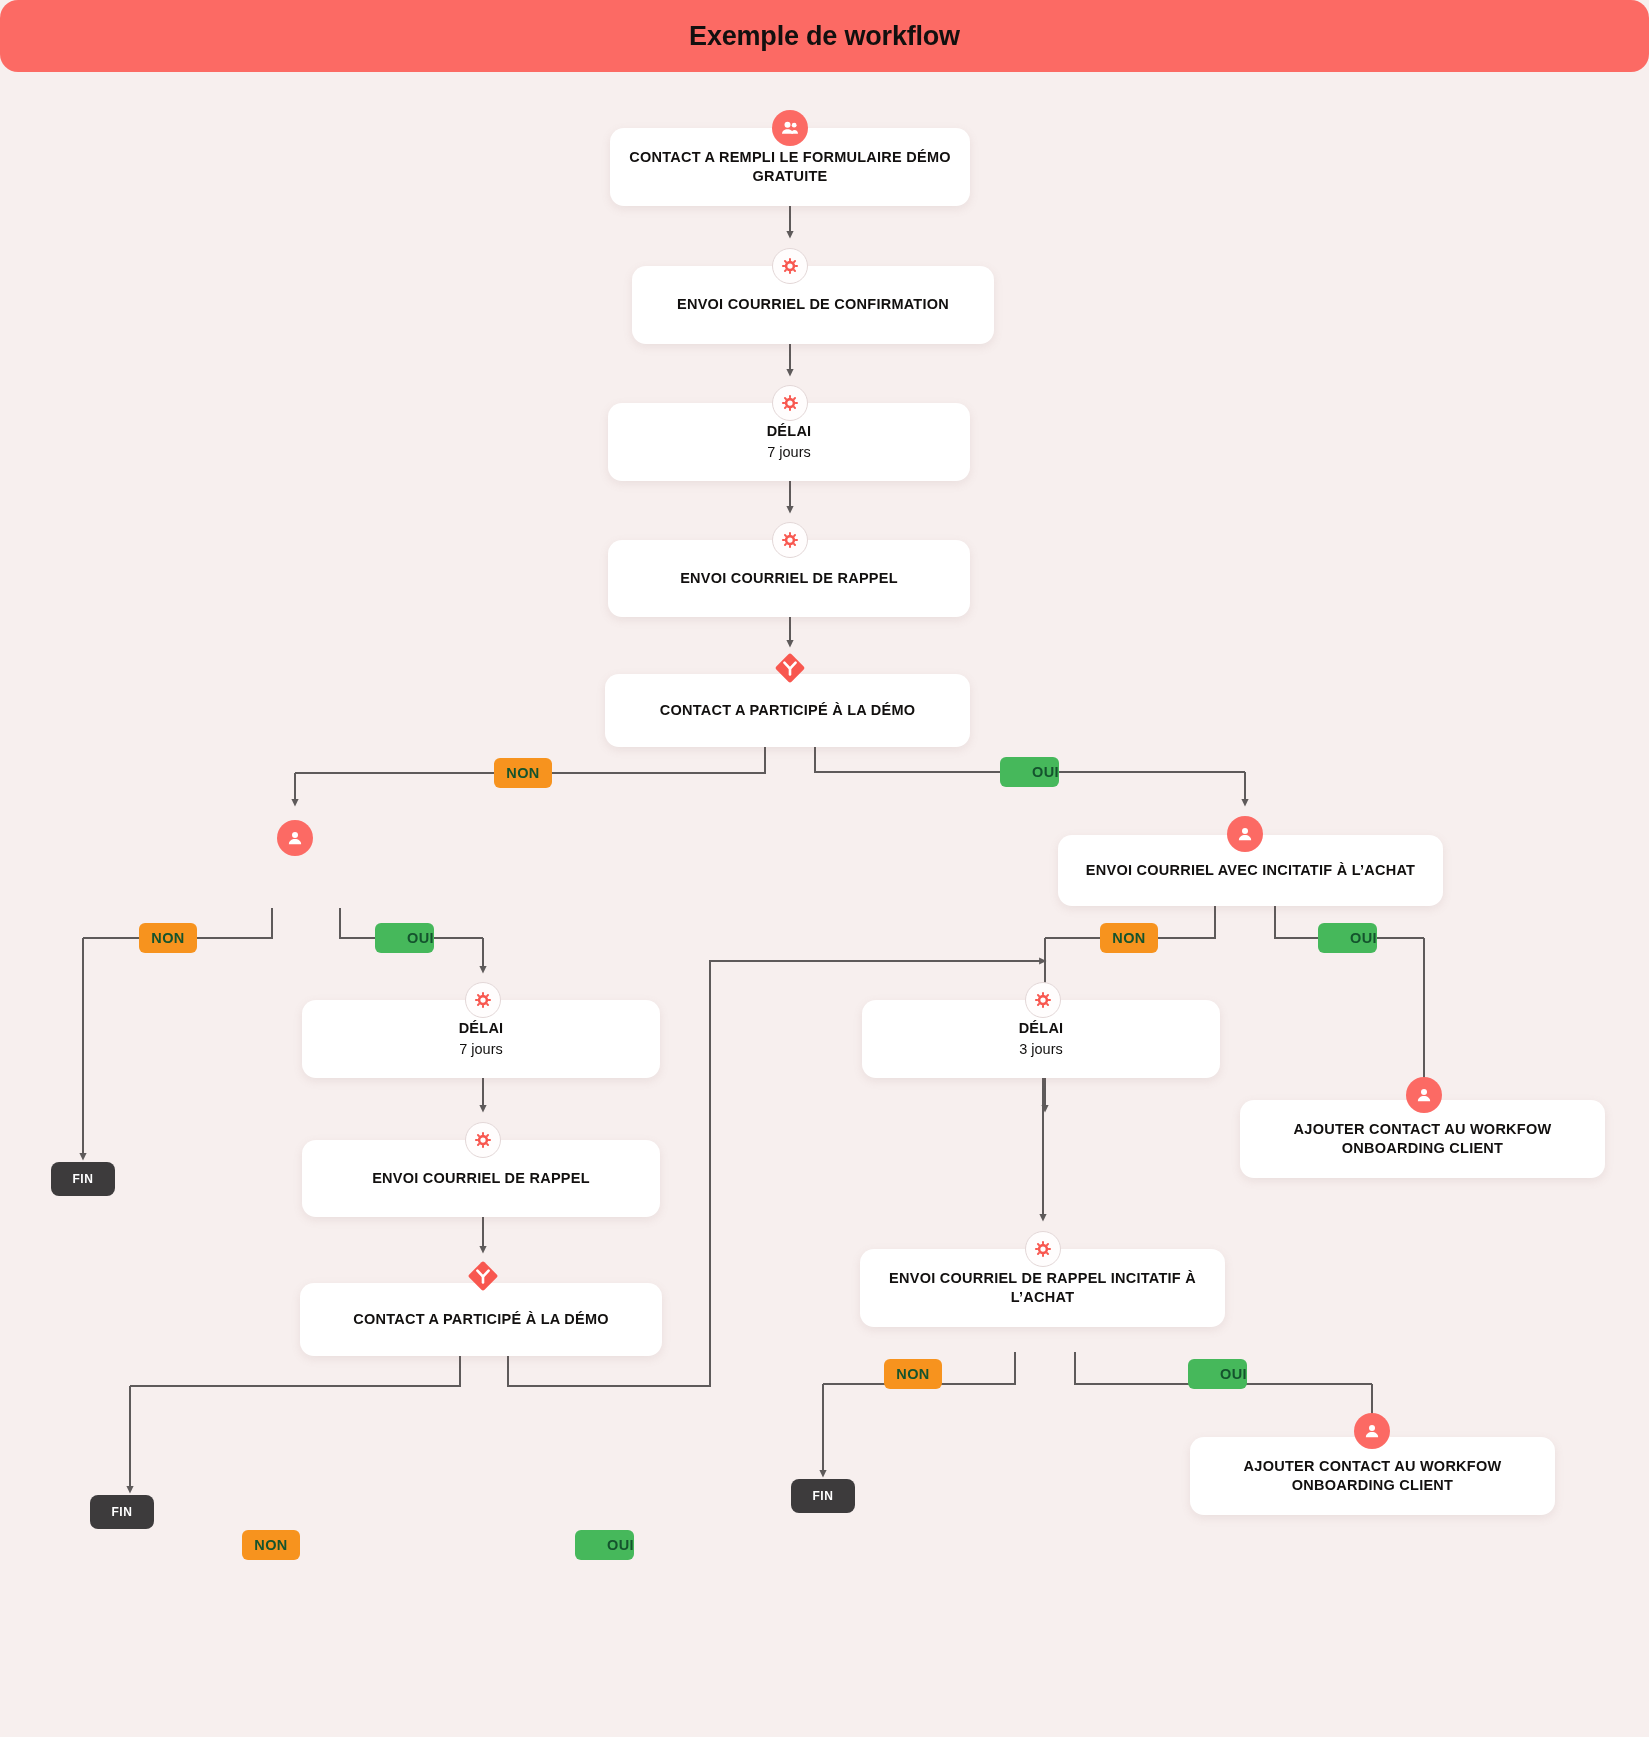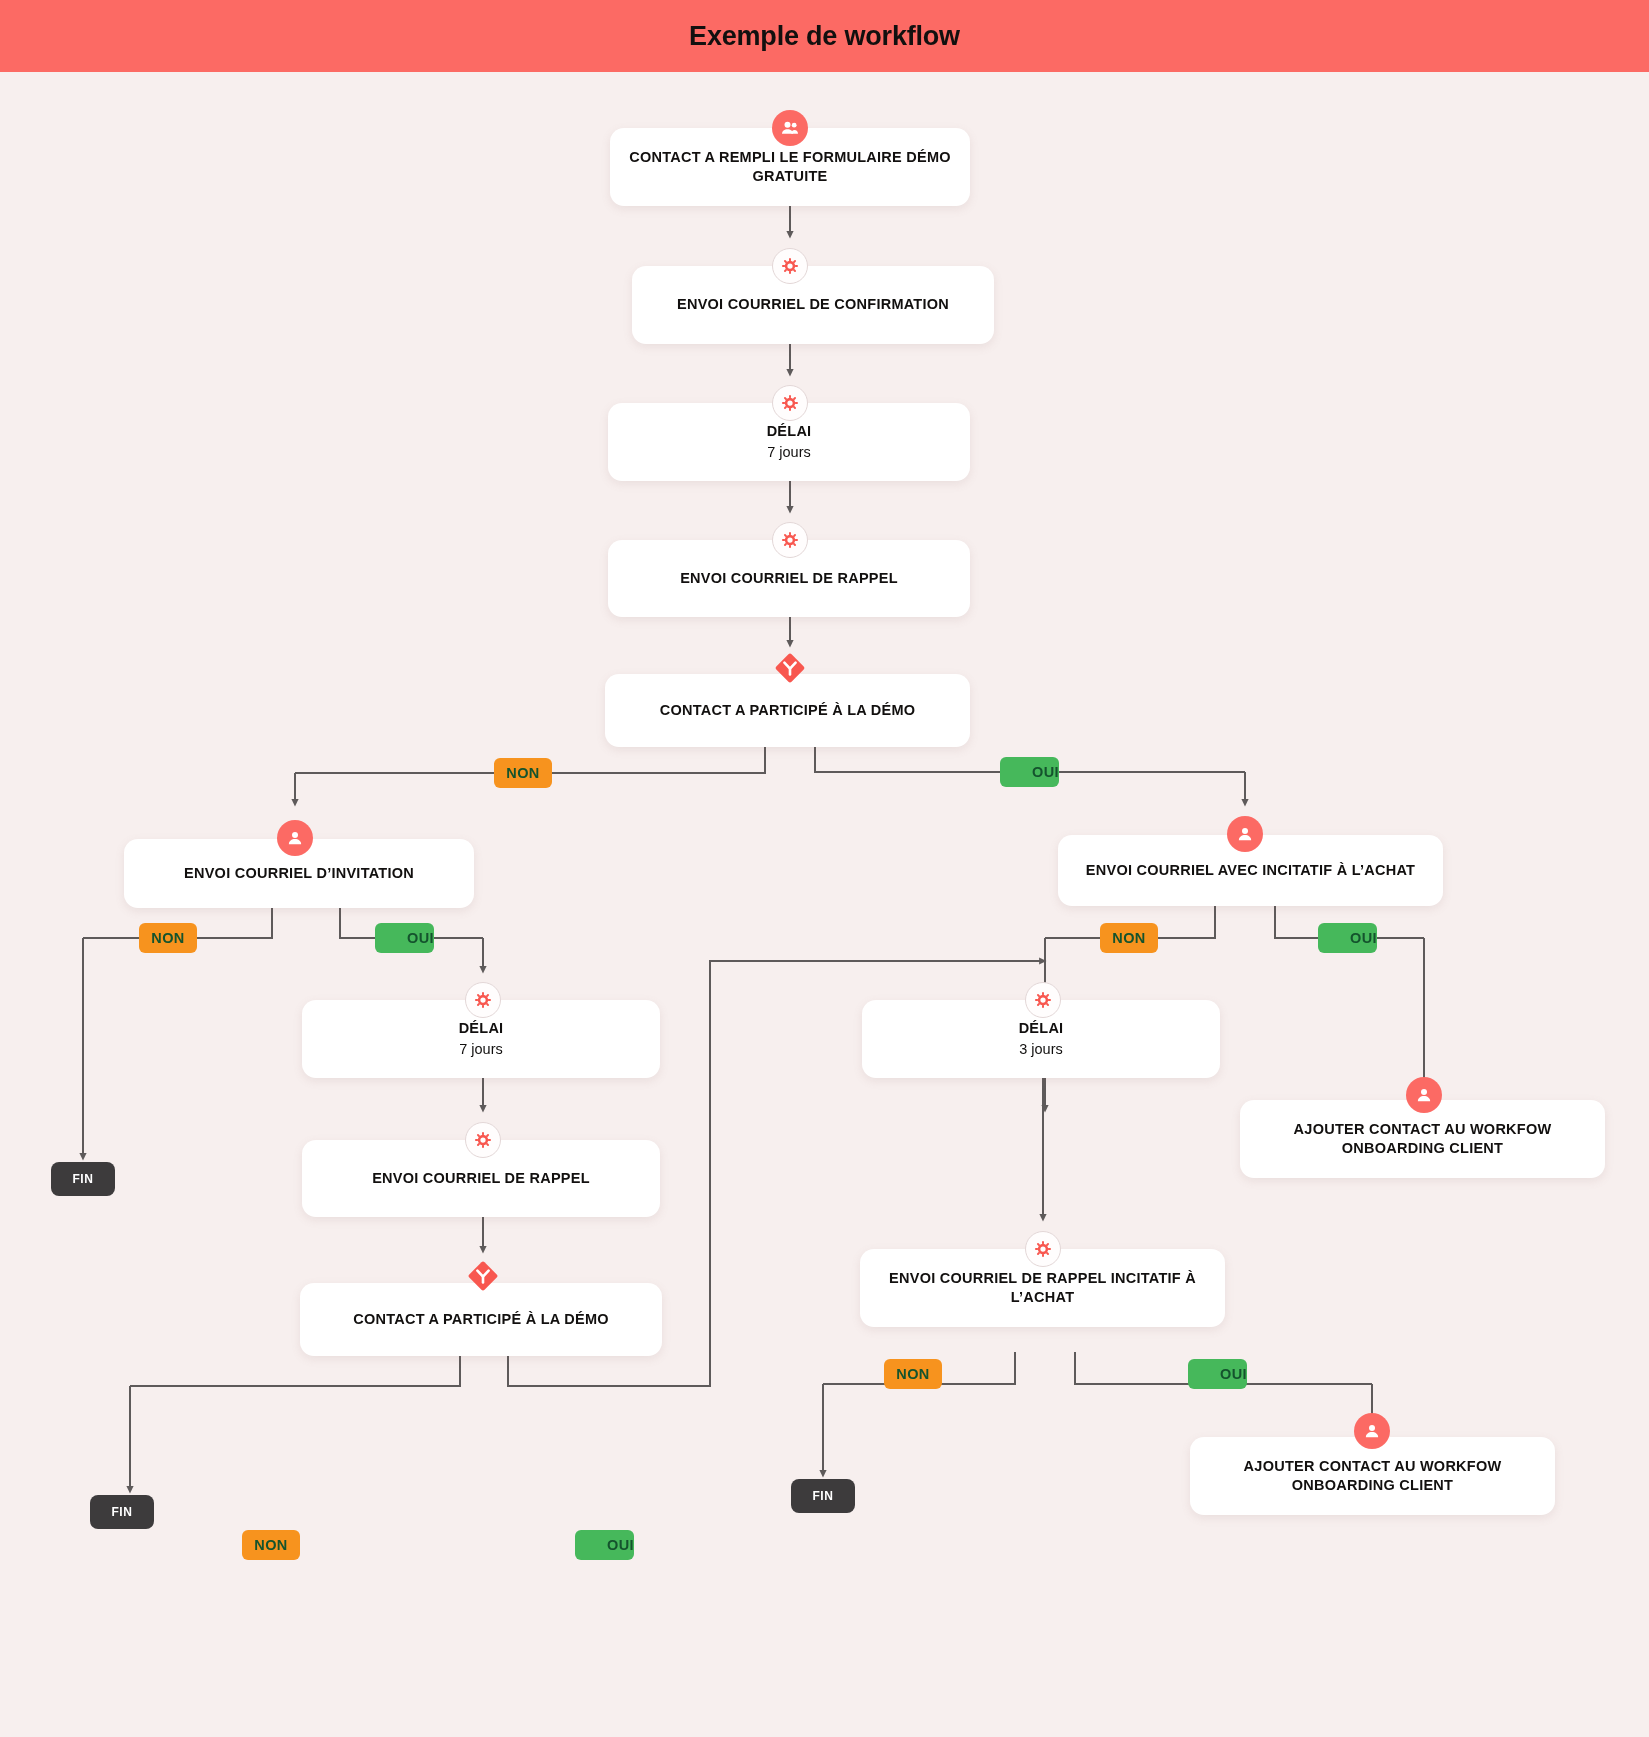--- a/index.html
+++ b/index.html
@@ -10,21 +10,21 @@
     font-family: "Liberation Sans", sans-serif;
     overflow: hidden;
   }
   #root { position: relative; width: 1649px; height: 1737px; }
 
   
   .header {
     position: absolute; left: 0; top: 0;
     width: 1649px; height: 72px;
     background: #fc6a64;
-    display: flex; align-items: center; justify-content: center;
+    display: flex; align-items: center; justify-content: center; border-radius: 18px;
   }
   .header-title {
     font-size: 27px; font-weight: 700; color: #12100f;
     letter-spacing: -0.2px;
   }
 
   
   .canvas { position: absolute; left: 0; top: 72px; width: 1649px; height: 1665px; }
 
   
@@ -233,23 +233,20 @@
       </svg>
     </div>
 
     <div class="badge non" style="left:494px; top:686px;">
       <span>NON</span>
     </div>
     <div class="badge oui" style="left:1000px; top:685px;">
       <span>OUI</span>
     </div>
 
-    <div class="node" style="left:124px; top:767px; width:350px; height:69px;">
-      <div class="node-title">ENVOI COURRIEL D’INVITATION</div>
-    </div>
     <div class="marker person" style="left:277px; top:748px;">
       <svg width="18" height="18" viewBox="0 0 24 24" fill="#ffffff">
         <circle cx="12" cy="8" r="4"></circle>
         <path d="M3.8,20.4 C3.8,16 7.5,13.4 12,13.4 C16.5,13.4 20.2,16 20.2,20.4 Z"></path>
       </svg>
     </div>
 
     <div class="badge non" style="left:139px; top:851px;">
       <span>NON</span>
     </div>

